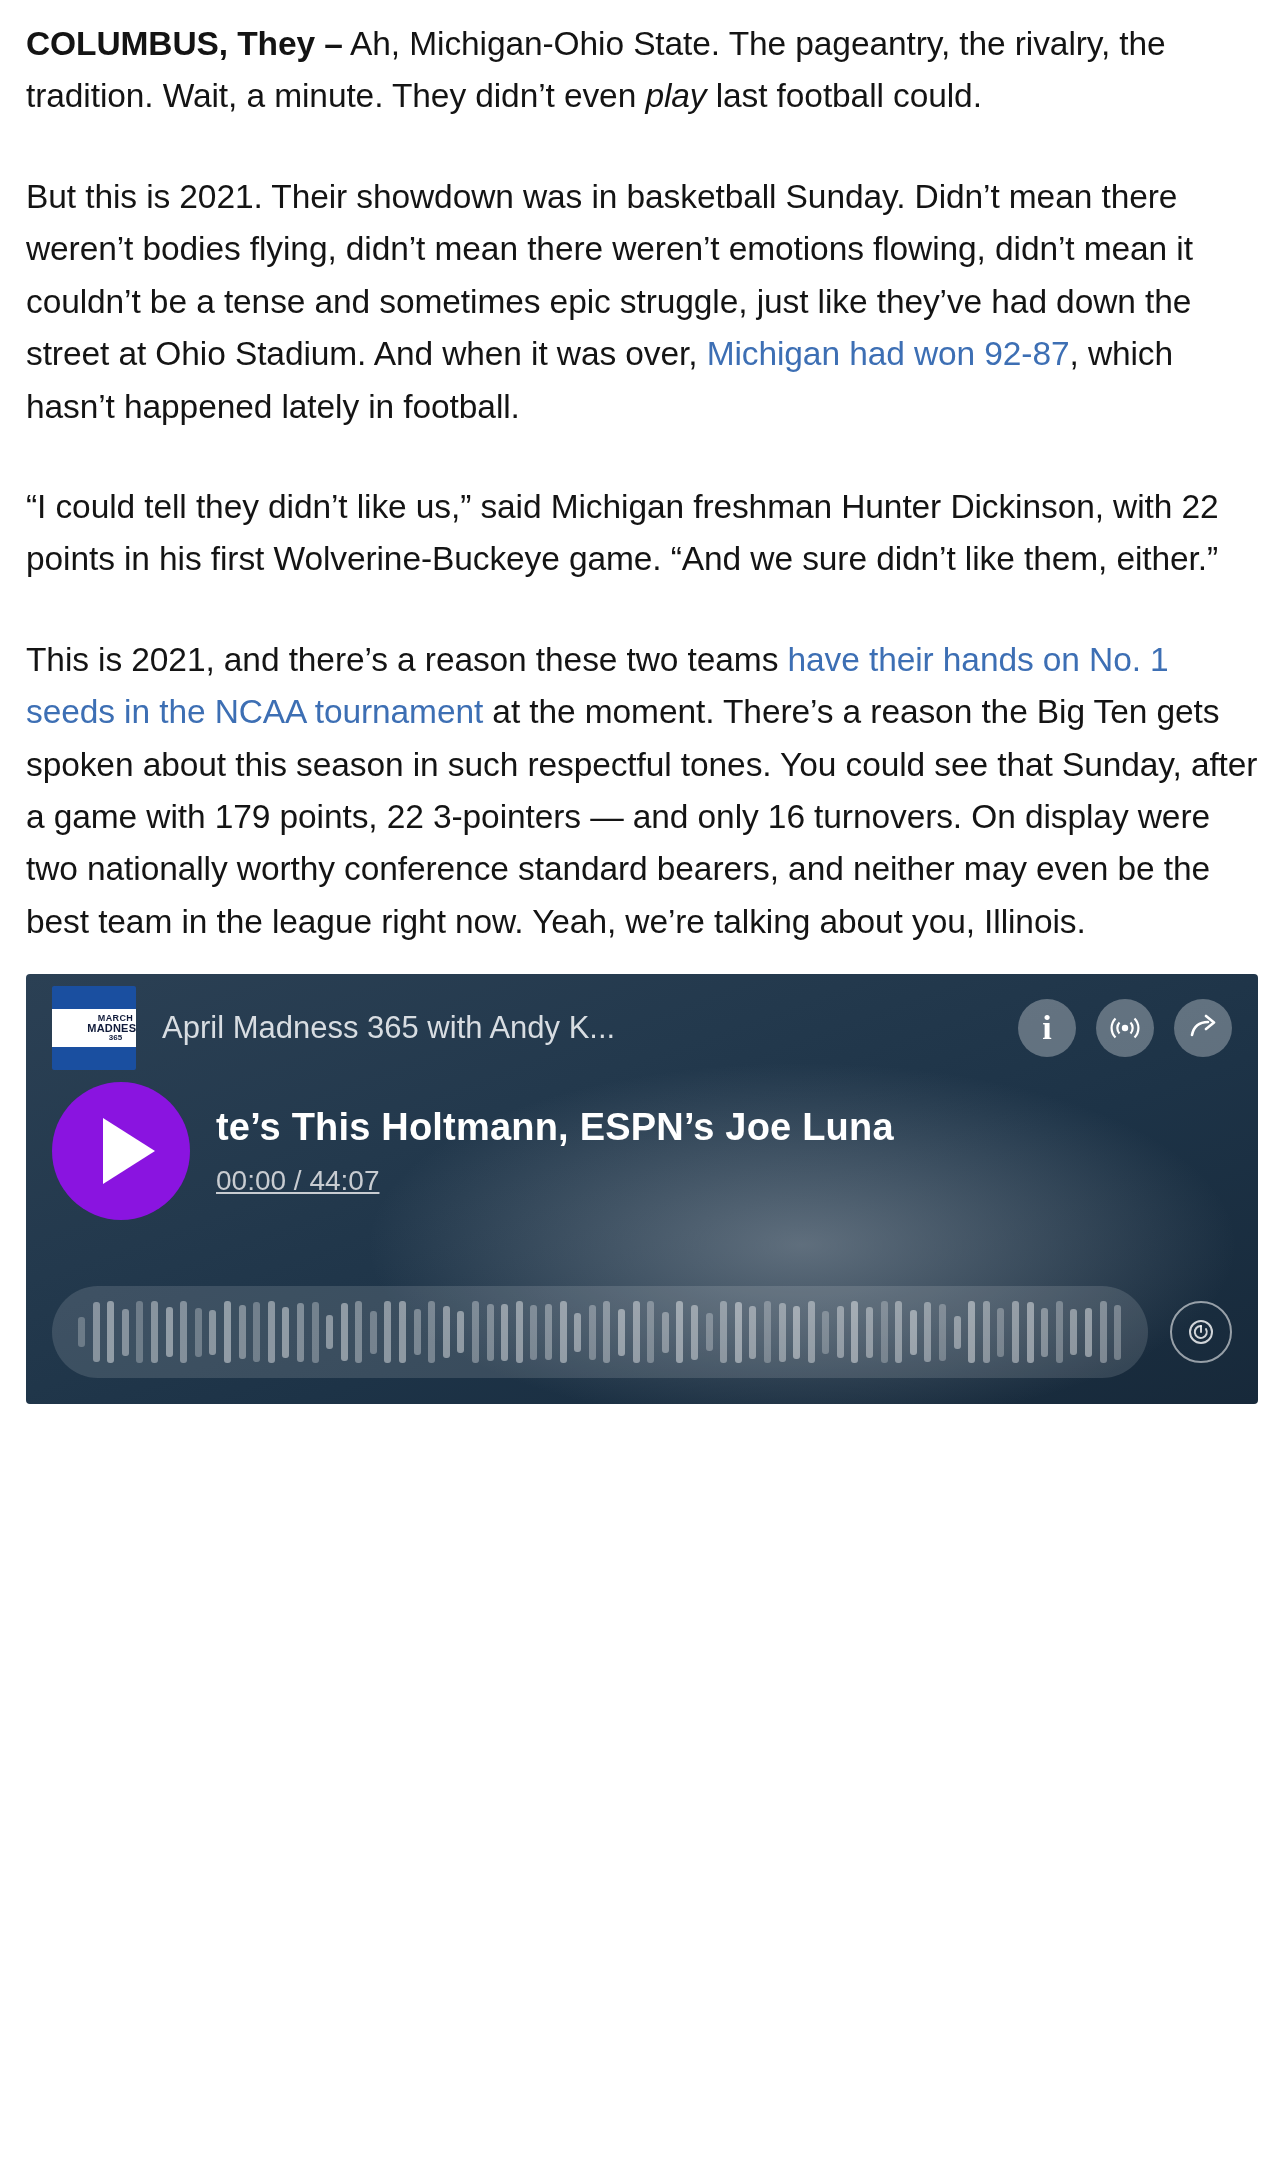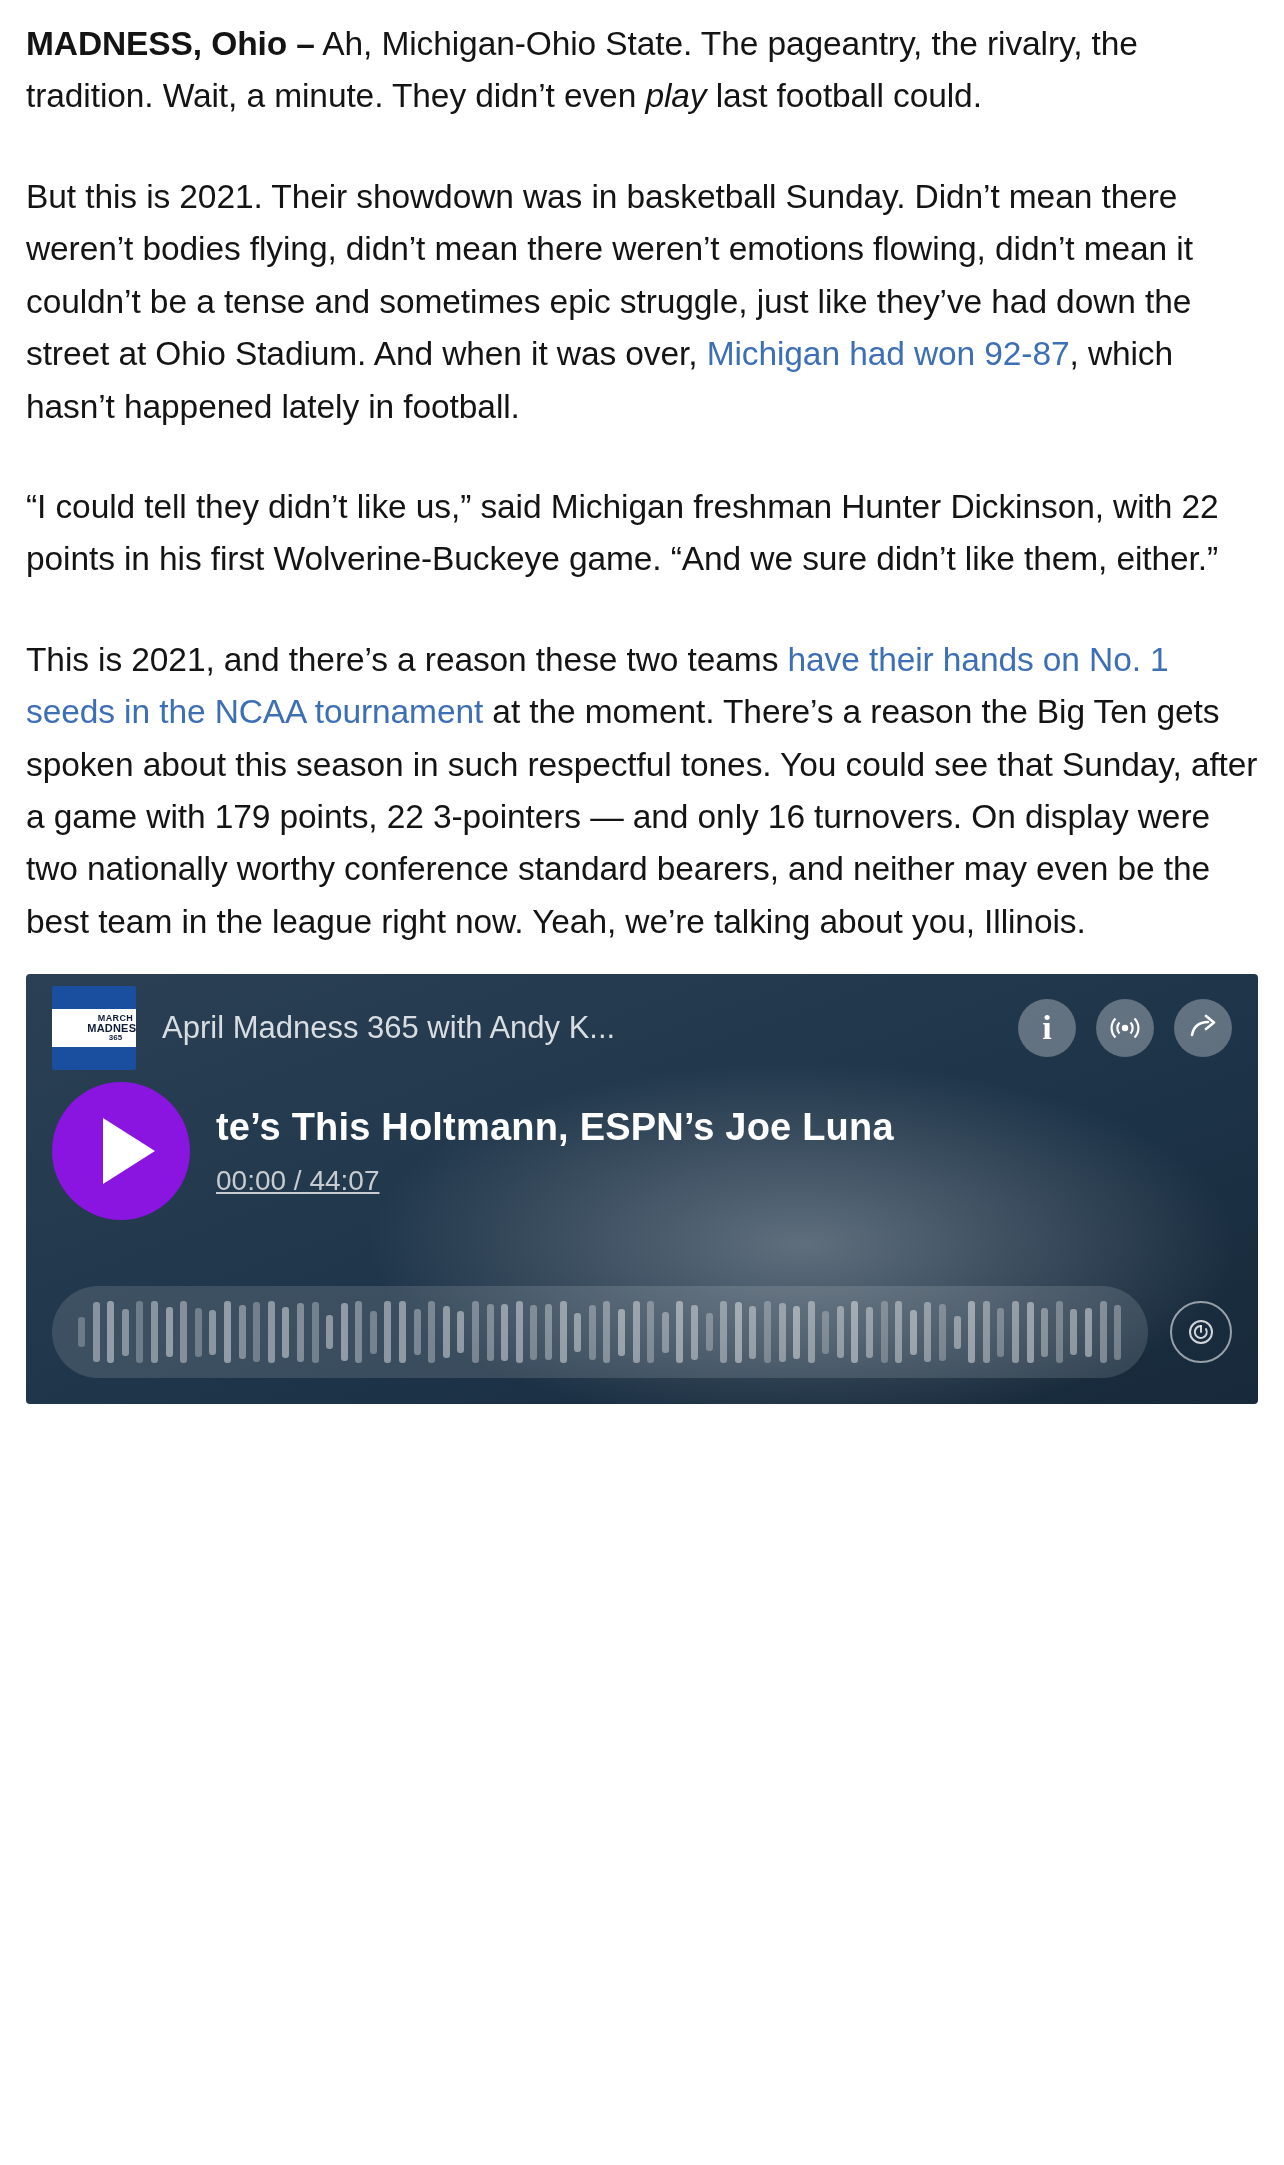--- a/index.html
+++ b/index.html
@@ -218,21 +218,21 @@
     flex: 0 0 auto;
   }
 </style>
 </head>
 <body>
 
 <div class="page">
 
   <div class="article">
 
-    <p class="para"><span class="dateline">MADNESS, Ohio –</span><span> Ah, Michigan-Ohio State. The pageantry, the rivalry, the tradition. Wait, a minute. They didn’t even </span><span class="em">play</span><span> last football could.</span></p>
+    <p class="para"><span class="dateline">COLUMBUS, They –</span><span> Ah, Michigan-Ohio State. The pageantry, the rivalry, the tradition. Wait, a minute. They didn’t even </span><span class="em">play</span><span> last football could.</span></p>
 
     <p class="para"><span>But this is 2021. Their showdown was in basketball Sunday. Didn’t mean there weren’t bodies flying, didn’t mean there weren’t emotions flowing, didn’t mean it couldn’t be a tense and sometimes epic struggle, just like they’ve had down the street at Ohio Stadium. And when it was over, </span><a class="link" href="#">Michigan had won 92-87</a><span>, which hasn’t happened lately in football.</span></p>
 
     <p class="para">“I could tell they didn’t like us,” said Michigan freshman Hunter Dickinson, with 22 points in his first Wolverine-Buckeye game. “And we sure didn’t like them, either.”</p>
 
     <p class="para"><span>This is 2021, and there’s a reason these two teams </span><a class="link" href="#">have their hands on No. 1 seeds in the NCAA tournament</a><span> at the moment. There’s a reason the Big Ten gets spoken about this season in such respectful tones. You could see that Sunday, after a game with 179 points, 22 3-pointers — and only 16 turnovers. On display were two nationally worthy conference standard bearers, and neither may even be the best team in the league right now. Yeah, we’re talking about you, Illinois.</span></p>
 
   </div>
 
   <div class="annot" style="left:70px; top:1128px;">

